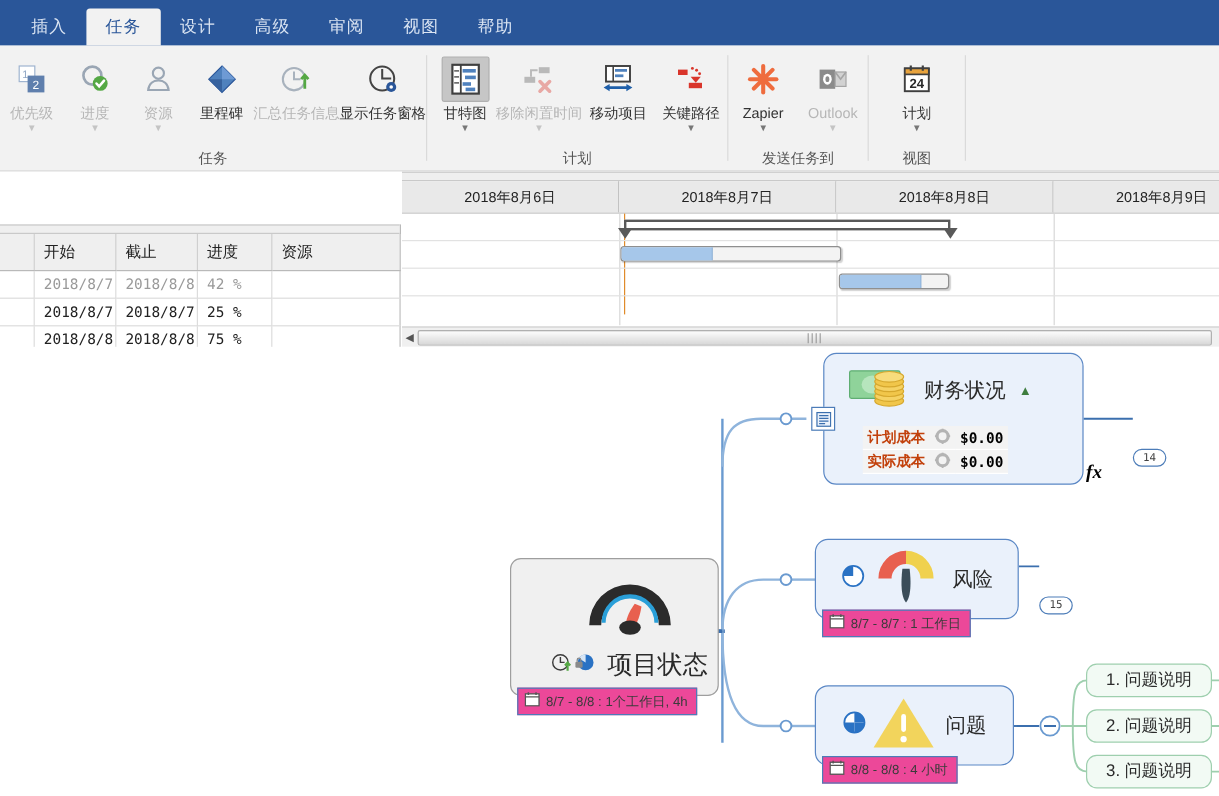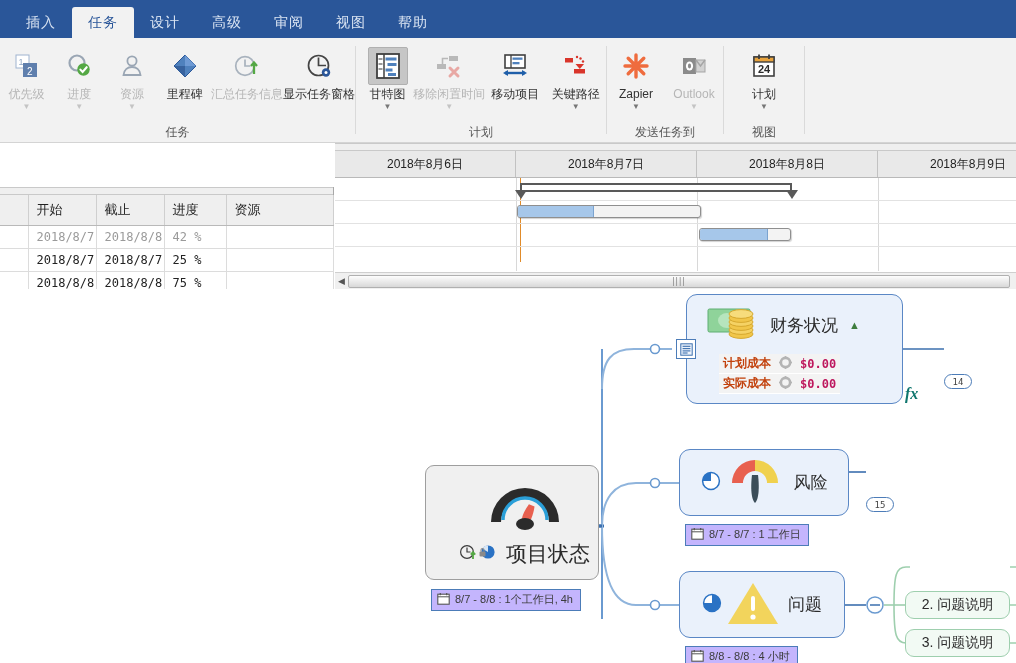--- a/index.html
+++ b/index.html
@@ -121,47 +121,47 @@
 
   .node { position:absolute; }
   .nbox {
     border:1px solid #5a87c5; border-radius:11px; background:#eaf1fb;
     display:flex; align-items:center; box-sizing:border-box;
   }
   .nbox.center { border:1px solid #9e9e9e; background:#f0f0f0; border-radius:9px;padding-left:25px; }
   .ntitle { font-size:17px; color:#2b2b2b; }
   .ntitle.big { font-size:21px; }
   .datebadge {
-    position:absolute; border:1px solid #4c7cb8; background:#c4b5fd;
+    position:absolute; border:1px solid #4c7cb8; background:#ec4899;
     font-size:11px; color:#3b3b3b; padding:2px 7px 3px 5px; white-space:nowrap;
-    display:flex; align-items:center; gap:5px;margin-top:16px;
+    display:flex; align-items:center; gap:5px;
   }
   .child {
     position:absolute; border:1px solid #9ecfae; border-radius:9px; background:#f2faf4;
     font-size:14px; color:#2b2b2b; display:flex; align-items:center;
     justify-content:center; width:105px; height:28px;
   }
   .oval {
     position:absolute; width:28px; height:15px; border:1px solid #4c7cb8;
     border-radius:8px; background:#fff; font-size:9px; color:#444;
     display:flex; align-items:center; justify-content:center;
     font-family:"DejaVu Sans Mono","Liberation Mono",monospace;
     margin-top:32px;
   }
   .note-icon {
     position:absolute; width:20px; height:20px; border:1px solid #4c7cb8; background:#fff;
     display:flex; align-items:center; justify-content:center;
   }
   .fx { position:absolute; font-family:"Liberation Serif","DejaVu Serif",serif;
-    font-style:italic; font-weight:bold; font-size:16px; color:#0f766e; }
+    font-style:italic; font-weight:bold; font-size:16px; color:#000000; }
   .cost-tbl { border-collapse:collapse; }
   .cost-tbl td { font-size:12px; padding:1px 4px; background:#f3f3f3;
     border-bottom:1px solid #fff; }
   .cost-label { font-weight:bold; color:#c2410c; }
-  .cost-val { font-weight:bold; color:#be185d;
+  .cost-val { font-weight:bold; color:#000000;
     font-family:"DejaVu Sans Mono","Liberation Mono",monospace; }
   .collapse-arrow { color:#3e7d3e; font-size:11px; }
 </style>
 </head>
 <body>
 
 <div id="ribbon-tabs">
   <div class="tab">插入</div>
   <div class="tab active">任务</div>
   <div class="tab">设计</div>
@@ -631,20 +631,21 @@
       <svg width="13" height="13" viewBox="0 0 13 13">
         <rect x="0.8" y="2.2" width="11.4" height="10" fill="#fff" stroke="#555" stroke-width="1.1"></rect>
         <line x1="0.8" y1="4.8" x2="12.2" y2="4.8" stroke="#555" stroke-width="1"></line>
         <line x1="3.3" y1="0.9" x2="3.3" y2="3.2" stroke="#555" stroke-width="1.2"></line>
         <line x1="9.7" y1="0.9" x2="9.7" y2="3.2" stroke="#555" stroke-width="1.2"></line>
       </svg>
     </span>
     <span>8/8 - 8/8 : 4 小时</span>
   </div>
 
+  <div class="child" style="left:905px;top:264px">1. 问题说明</div>
   <div class="child" style="left:905px;top:302px">2. 问题说明</div>
   <div class="child" style="left:905px;top:340px">3. 问题说明</div>
 
   <div class="node" style="left:425px;top:176px">
     <div class="nbox center" style="width:174px;height:115px;flex-direction:column;justify-content:center;align-items:center;">
       <span>
         <svg width="78" height="54" viewBox="0 0 78 54">
           <path d="M5 44 A34 34 0 0 1 73 44 L63 44 A24 24 0 0 0 15 44 Z" fill="#2b2b2b"></path>
           <path d="M17 42 A22 22 0 0 1 61 42" fill="none" stroke="#2a9fd8" stroke-width="3.4"></path>
           <path d="M36 26 C36 26 31 44 39 49 C47 44 42 26 42 26 Z" fill="#e8604f" transform="rotate(22 39 44)"></path>

